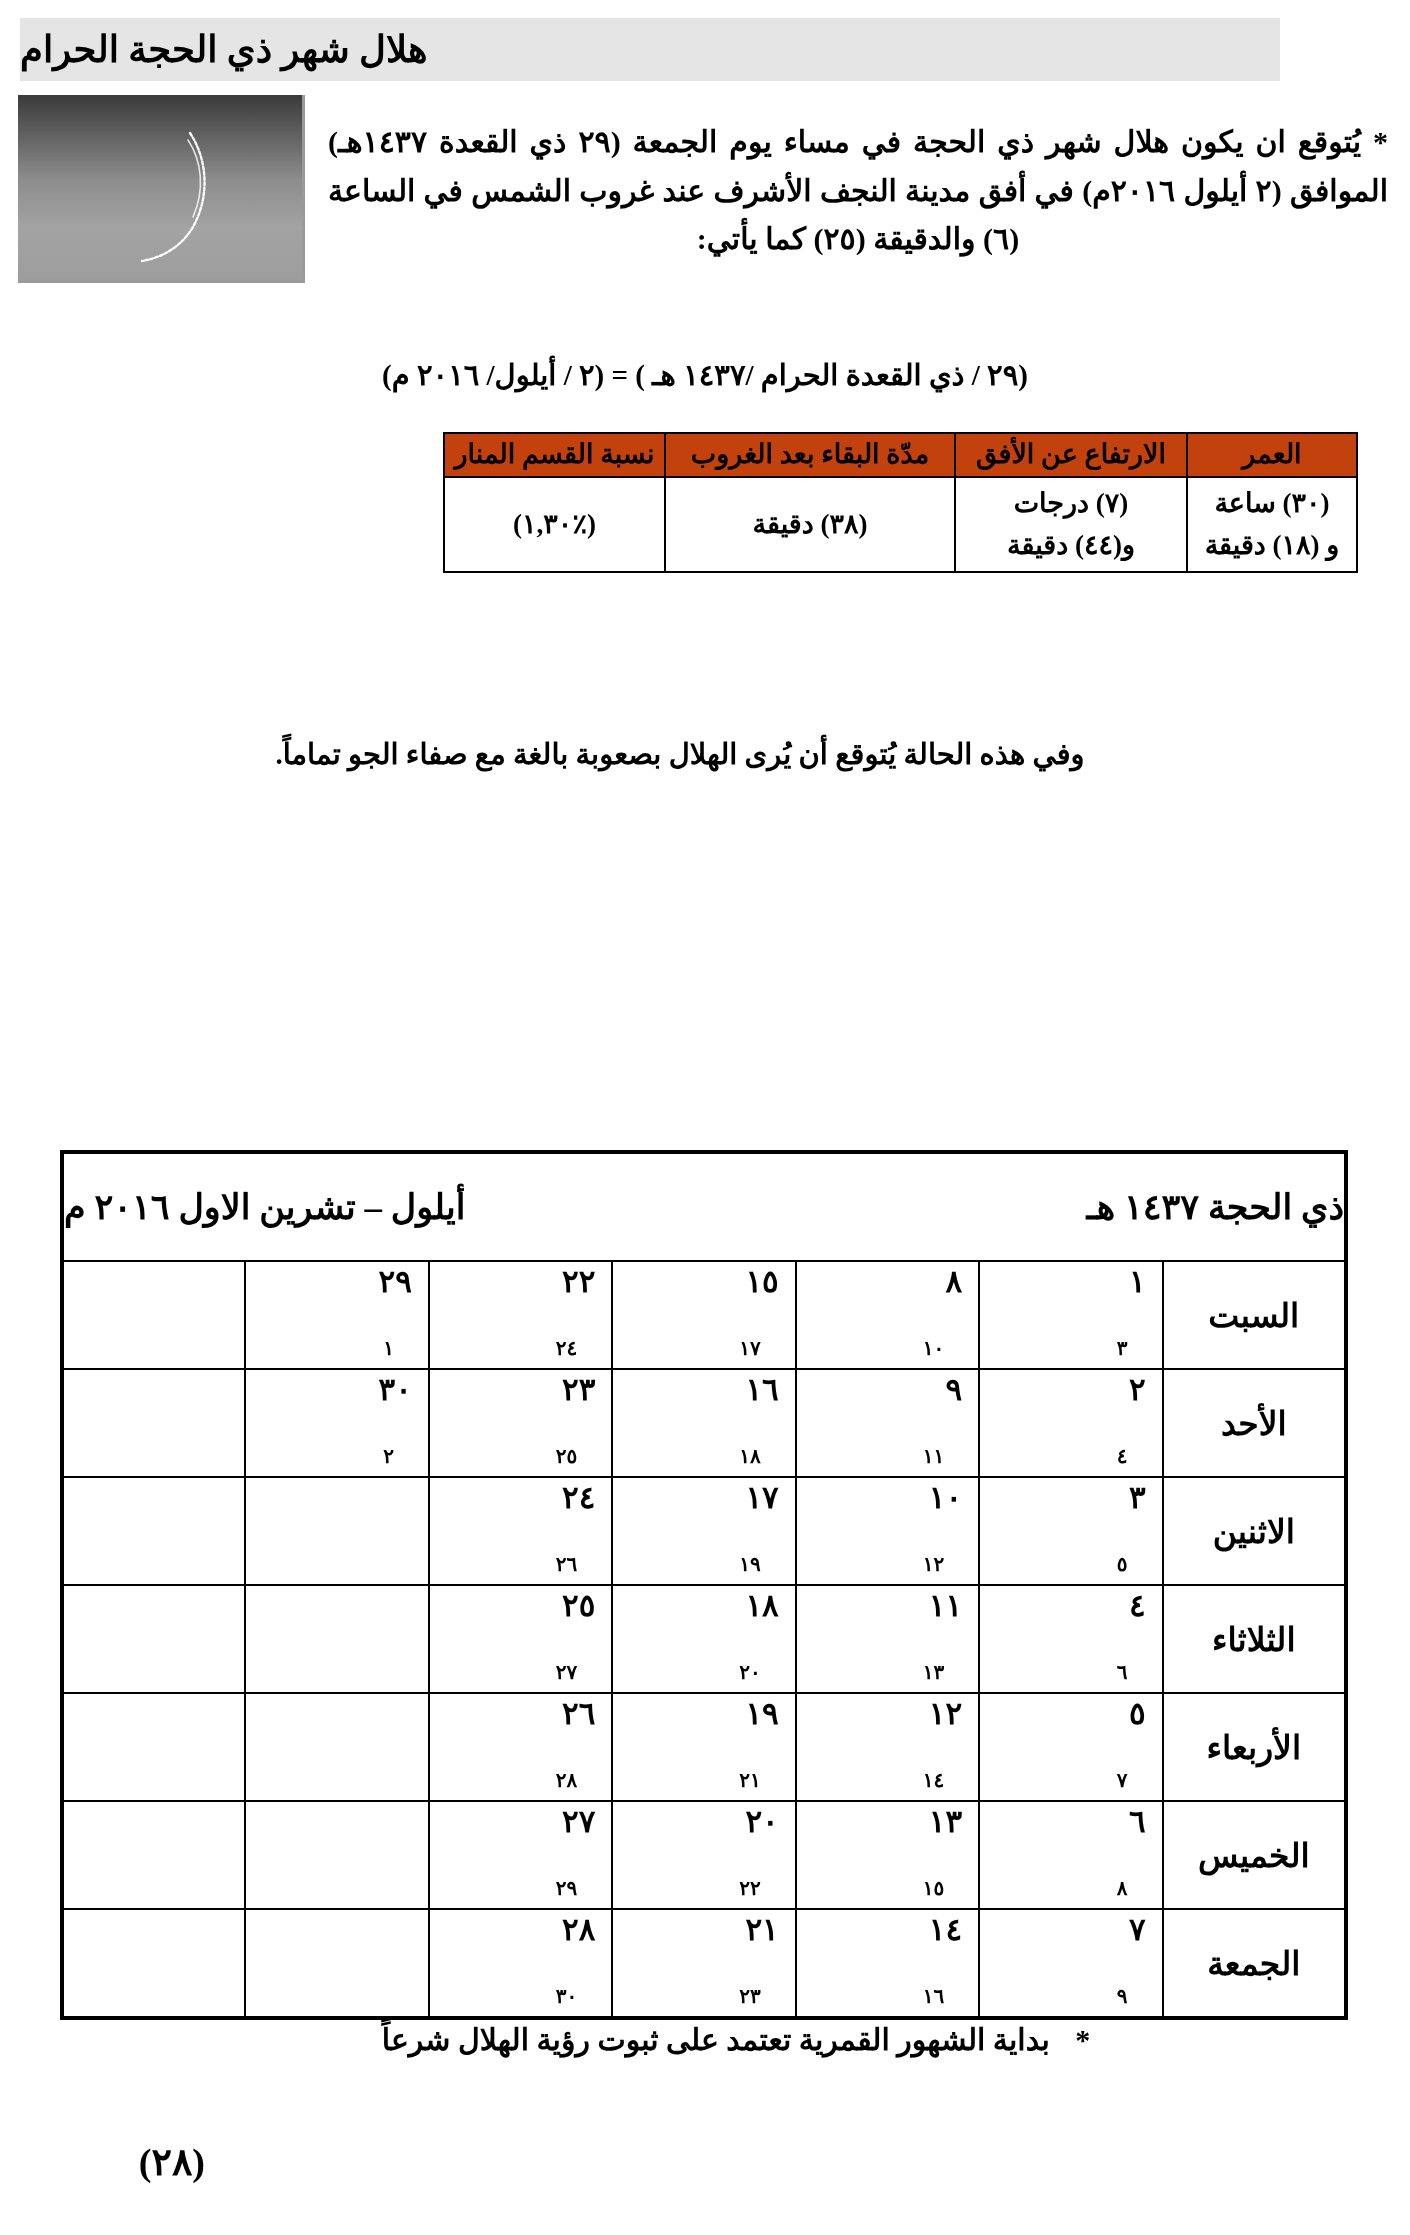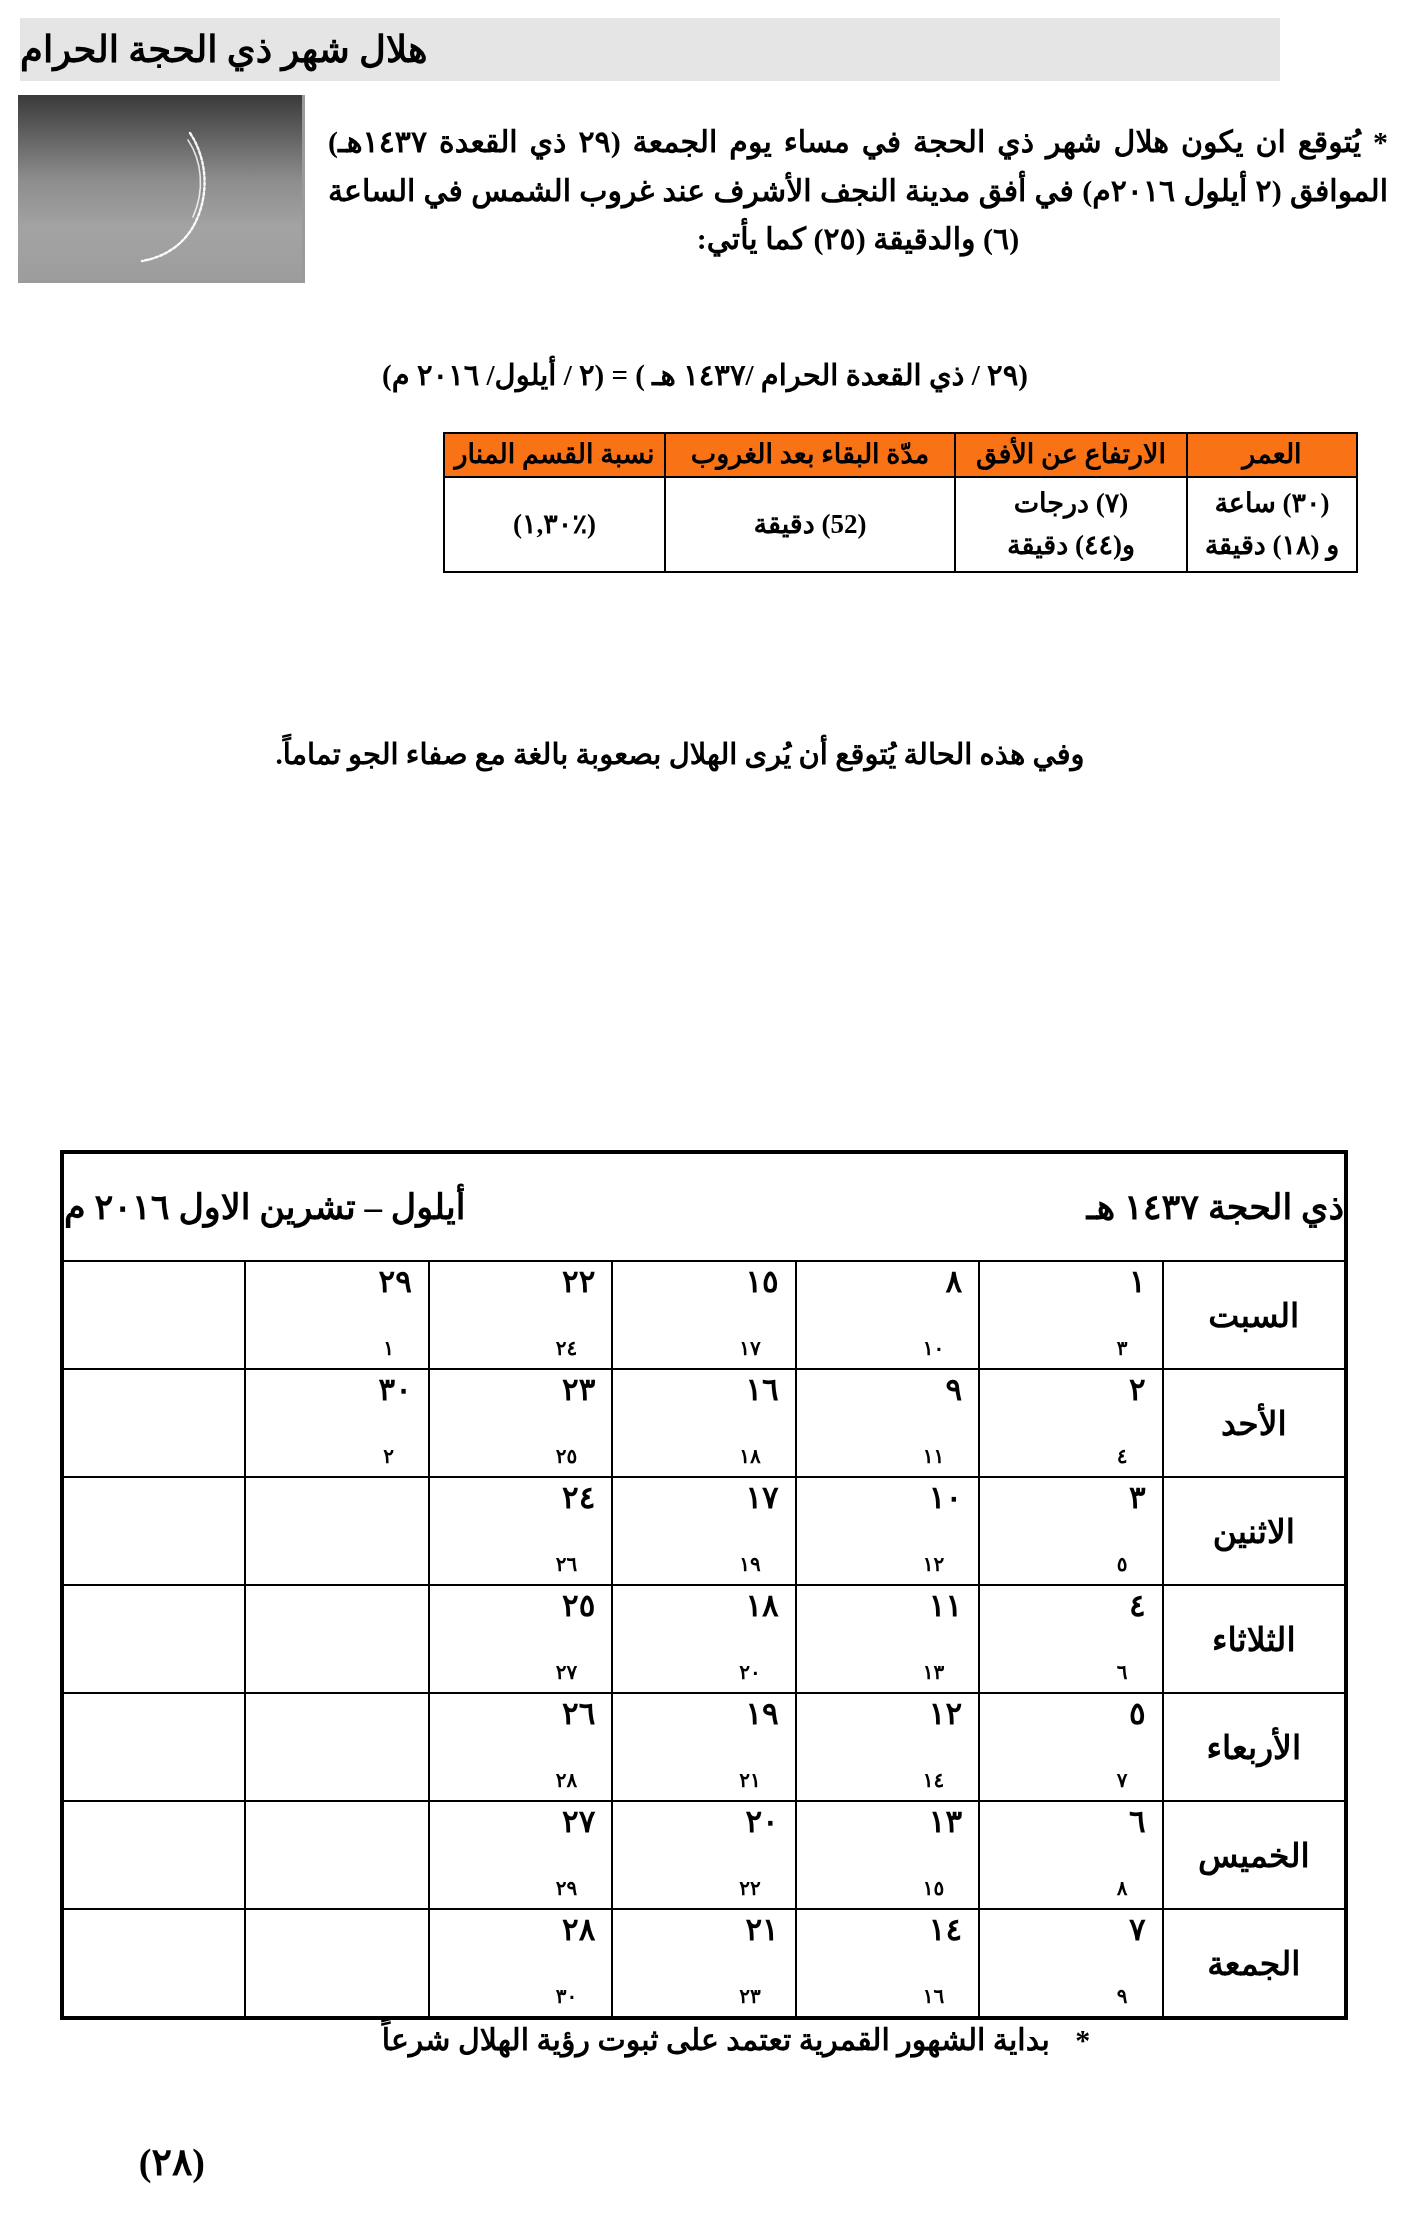--- a/index.html
+++ b/index.html
@@ -90,21 +90,21 @@
   }
   .data-table th,
   .data-table td {
     border: 2px solid #000;
     text-align: center;
     vertical-align: middle;
     font-weight: bold;
     padding: 0;
   }
   .data-table th {
-    background: #f97316;
+    background: #c2410c;
     font-size: 27px;
     height: 42px;
     line-height: 1.1;
   }
   .data-table td {
     background: #ffffff;
     font-size: 27px;
     height: 93px;
     line-height: 1.55;
   }
@@ -247,21 +247,21 @@
     <tr>
       <td>
         <span class="cell-line">(٣٠) ساعة</span>
         <span class="cell-line">و (١٨) دقيقة</span>
       </td>
       <td>
         <span class="cell-line">(٧) درجات</span>
         <span class="cell-line">و(٤٤) دقيقة</span>
       </td>
       <td>
-        <span class="cell-line">(52) دقيقة</span>
+        <span class="cell-line">(٣٨) دقيقة</span>
       </td>
       <td>
         <span class="cell-line">(٪١,٣٠)</span>
       </td>
     </tr>
   </tbody>
 </table>
 
 <div class="remark">وفي هذه الحالة يُتوقع أن يُرى الهلال بصعوبة بالغة مع صفاء الجو تماماً.</div>
 

